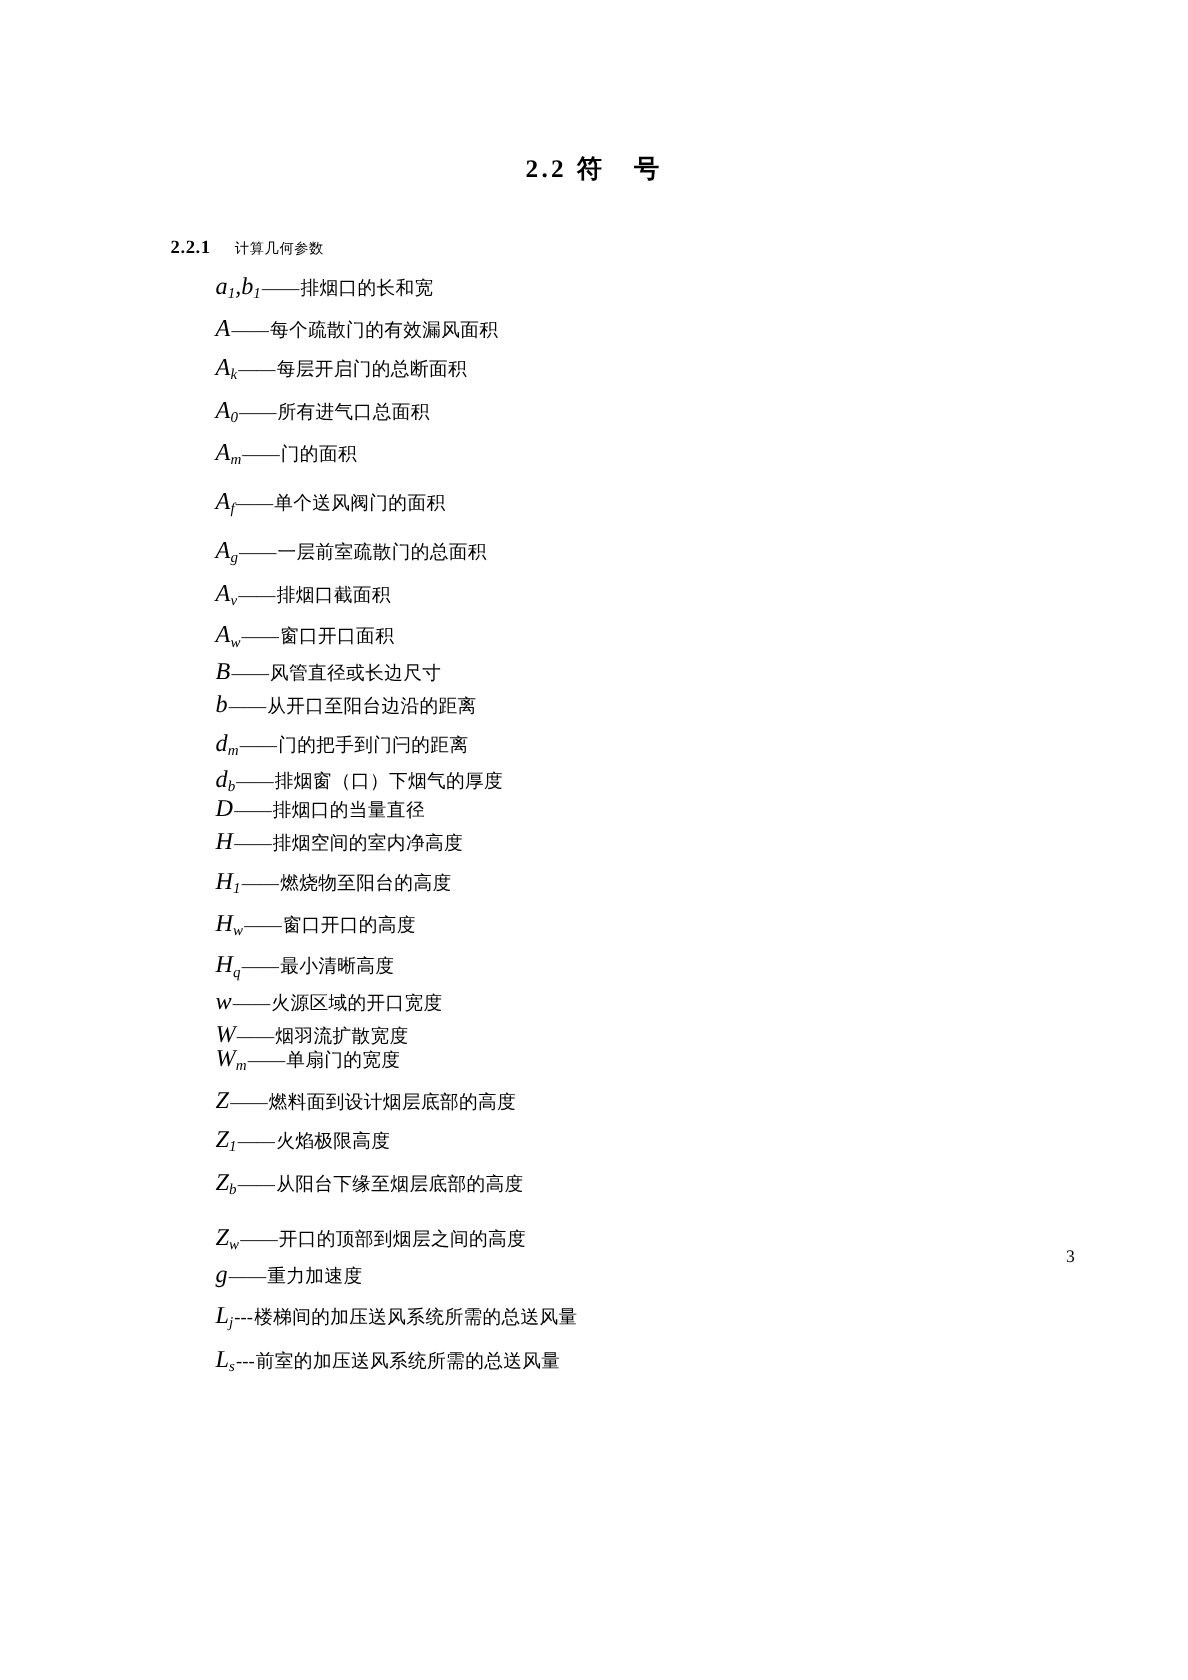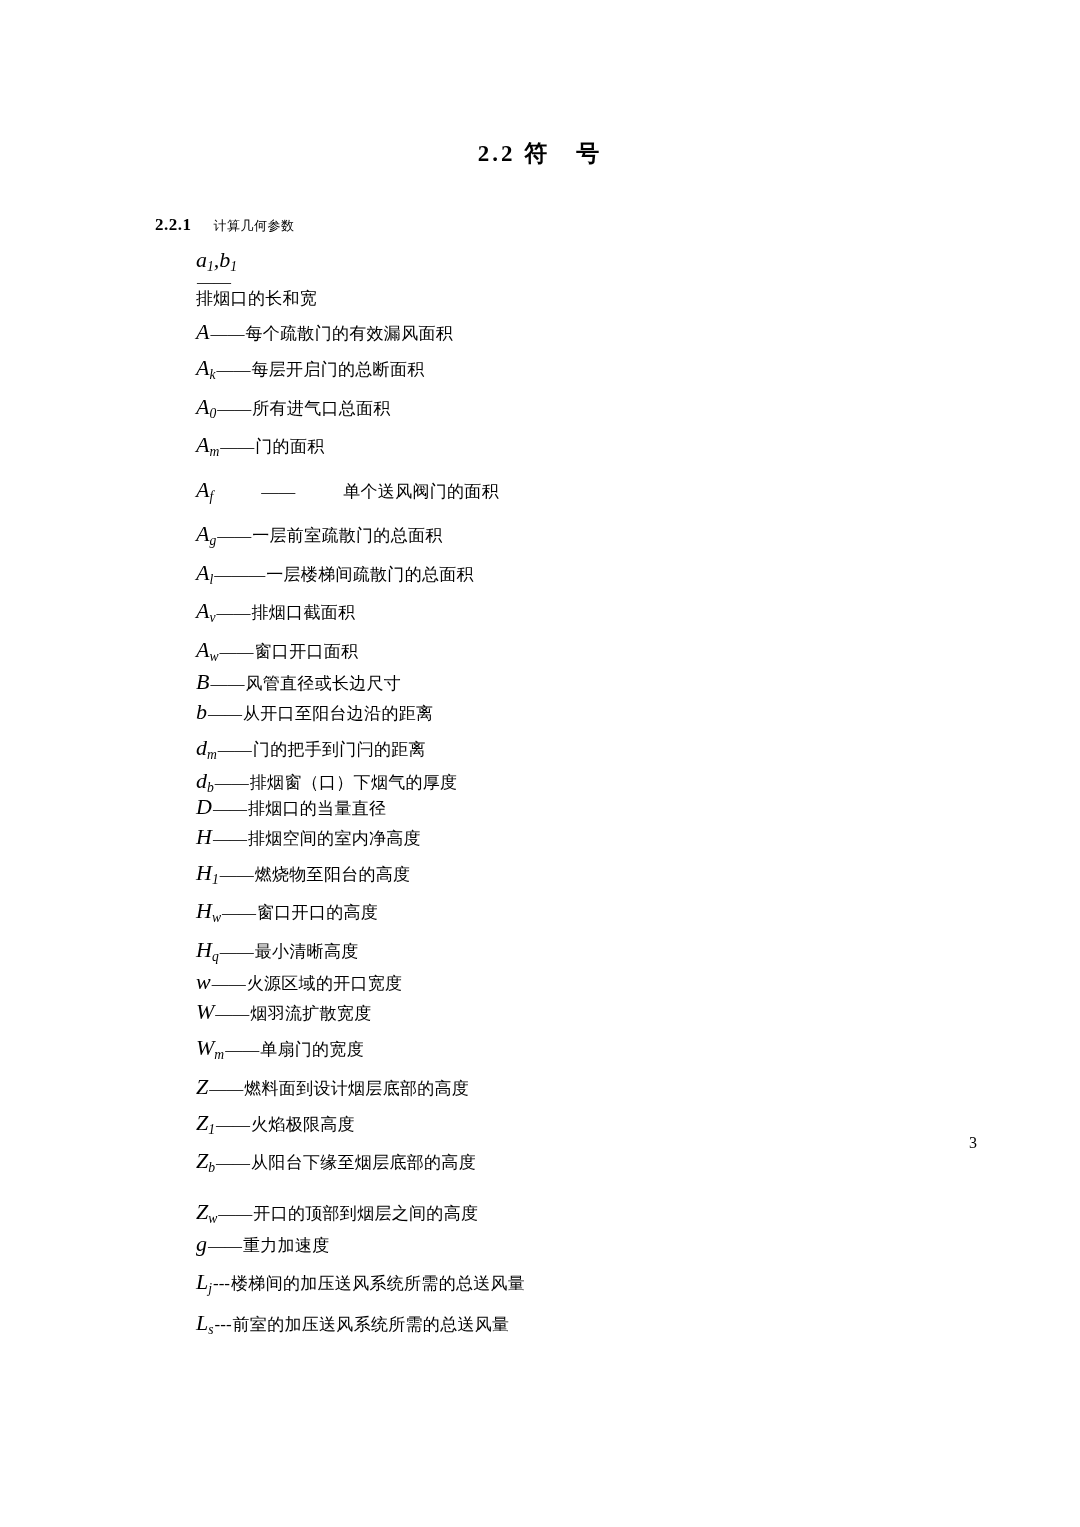--- a/index.html
+++ b/index.html
@@ -97,21 +97,21 @@
 <body>
 
 <div class="page">
 
   <h1 class="doc-title">2.2 符　号</h1>
 
   <div id="sections-root">
       <div class="section">
         <div class="section-head"><span class="num">2.2.1</span><span class="txt">计算几何参数</span></div>
         <ul class="sym-list">
-          <li class="sym-row" style="margin-top: 14px; flex-direction: column;">
+          <li class="sym-row" style="margin-top: 14px;">
             <span class="sym"><span>a</span><sub>1</sub><span>,</span><span>b</span><sub>1</sub></span>
             <span class="dash">——</span>
             <span class="desc">排烟口的长和宽</span>
           </li>
           <li class="sym-row" style="margin-top: 14px;">
             <span class="sym"><span>A</span></span>
             <span class="dash">——</span>
             <span class="desc">每个疏散门的有效漏风面积</span>
           </li>
           <li class="sym-row" style="margin-top: 14px;">
@@ -122,36 +122,31 @@
           <li class="sym-row" style="margin-top: 14px;">
             <span class="sym"><span>A</span><sub>0</sub></span>
             <span class="dash">——</span>
             <span class="desc">所有进气口总面积</span>
           </li>
           <li class="sym-row" style="margin-top: 14px;">
             <span class="sym"><span>A</span><sub>m</sub></span>
             <span class="dash">——</span>
             <span class="desc">门的面积</span>
           </li>
-          <li class="sym-row" style="margin-top: 20px; gap: 47px;">
+          <li class="sym-row" style="margin-top: 20px;">
             <span class="sym"><span>A</span><sub>f</sub></span>
             <span class="dash">——</span>
             <span class="desc">单个送风阀门的面积</span>
           </li>
           <li class="sym-row" style="margin-top: 20px;">
             <span class="sym"><span>A</span><sub>g</sub></span>
             <span class="dash">——</span>
             <span class="desc">一层前室疏散门的总面积</span>
           </li>
           <li class="sym-row" style="margin-top: 14px;">
-            <span class="sym"><span>A</span><sub>l</sub></span>
-            <span class="dash">———</span>
-            <span class="desc">一层楼梯间疏散门的总面积</span>
-          </li>
-          <li class="sym-row" style="margin-top: 14px;">
             <span class="sym"><span>A</span><sub>v</sub></span>
             <span class="dash">——</span>
             <span class="desc">排烟口截面积</span>
           </li>
           <li class="sym-row" style="margin-top: 14px;">
             <span class="sym"><span>A</span><sub>w</sub></span>
             <span class="dash">——</span>
             <span class="desc">窗口开口面积</span>
           </li>
           <li class="sym-row" style="margin-top: 8px;">
@@ -202,21 +197,21 @@
           <li class="sym-row" style="margin-top: 8px;">
             <span class="sym"><span>w</span></span>
             <span class="dash">——</span>
             <span class="desc">火源区域的开口宽度</span>
           </li>
           <li class="sym-row" style="margin-top: 8px;">
             <span class="sym"><span>W</span></span>
             <span class="dash">——</span>
             <span class="desc">烟羽流扩散宽度</span>
           </li>
-          <li class="sym-row" style="margin-top: 14px; text-align: right;">
+          <li class="sym-row" style=" text-align: right;">
             <span class="sym"><span>W</span><sub>m</sub></span>
             <span class="dash">——</span>
             <span class="desc">单扇门的宽度</span>
           </li>
           <li class="sym-row" style="margin-top: 14px;">
             <span class="sym"><span>Z</span></span>
             <span class="dash">——</span>
             <span class="desc">燃料面到设计烟层底部的高度</span>
           </li>
           <li class="sym-row" style="margin-top: 14px;">

